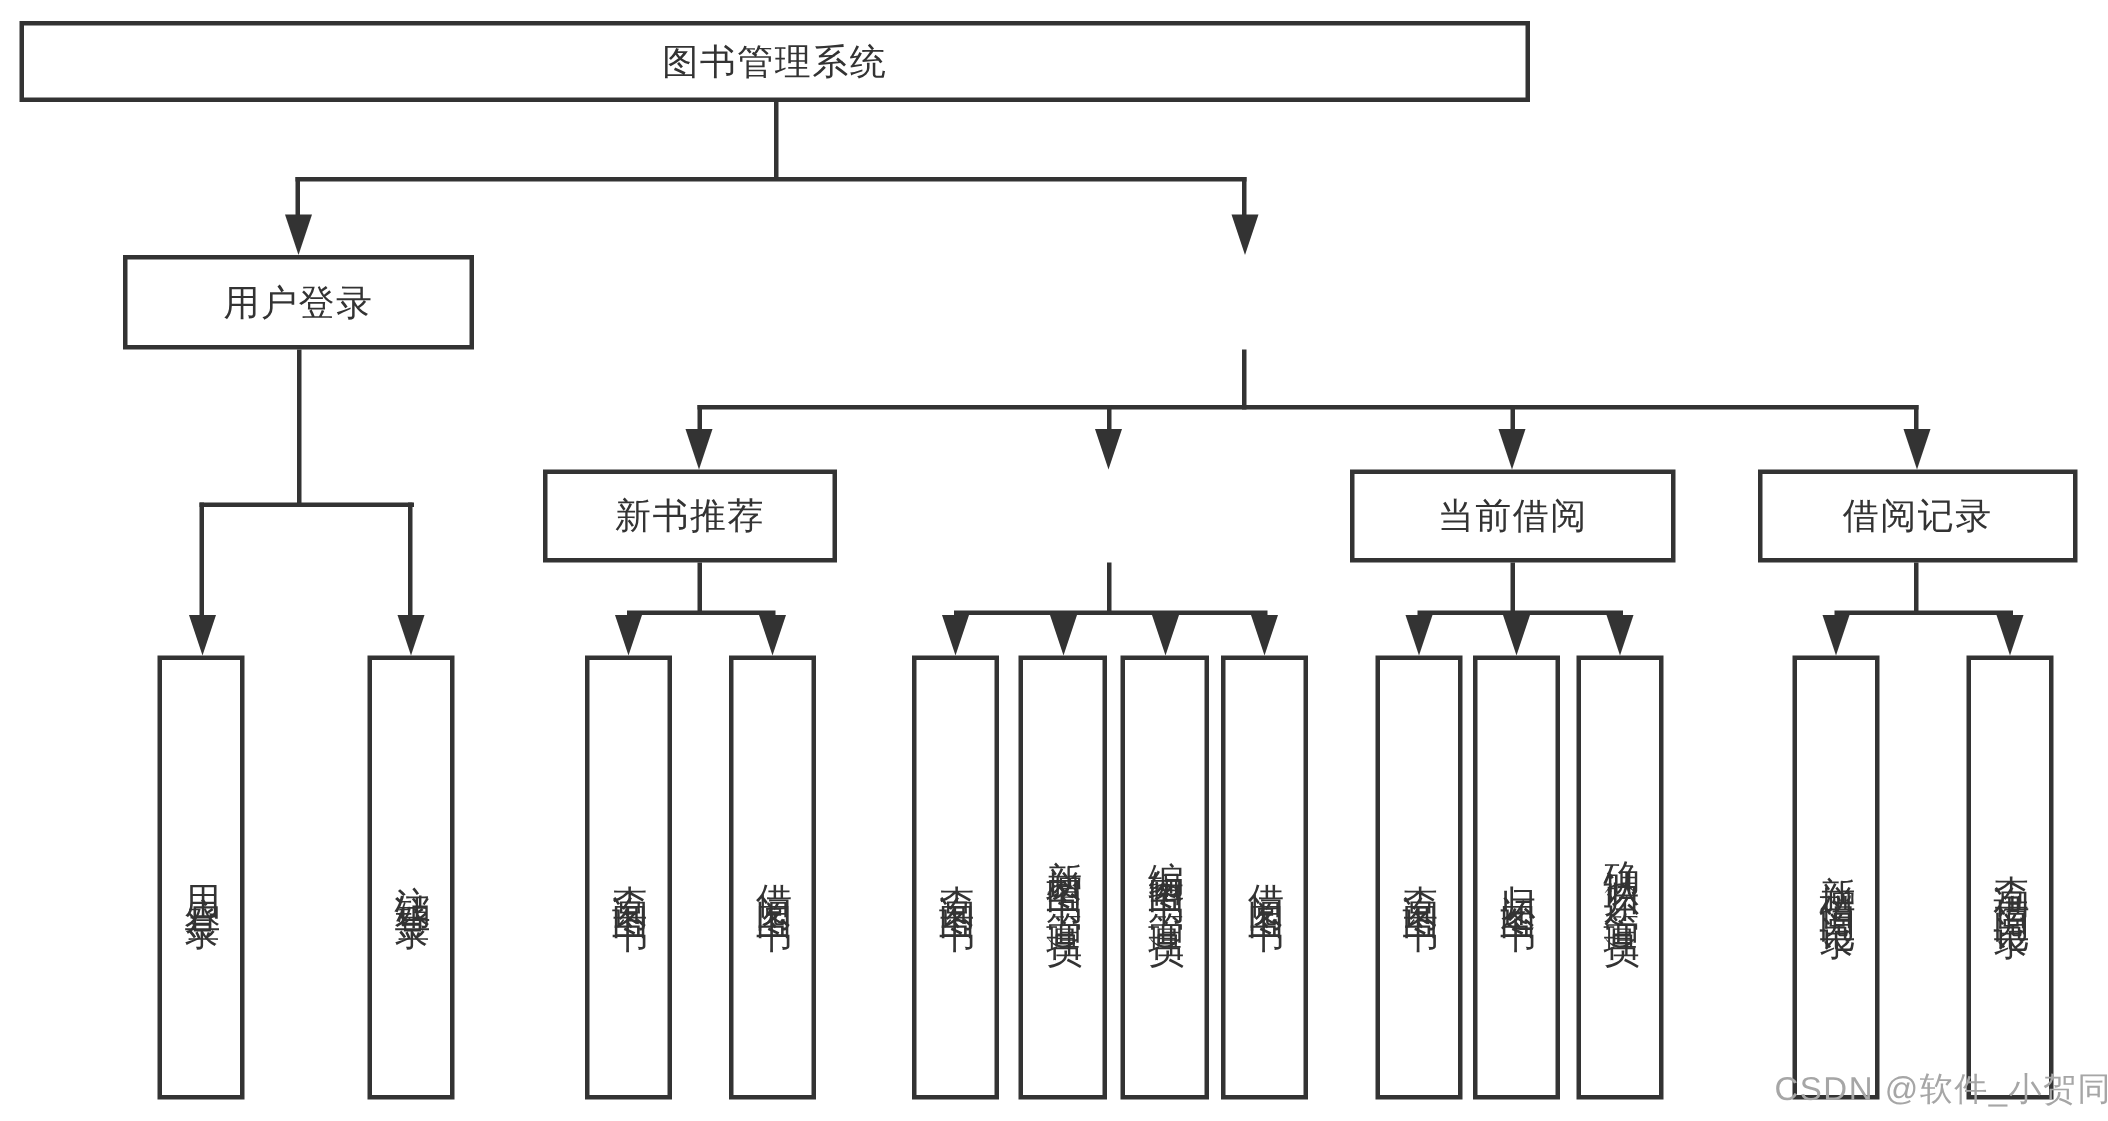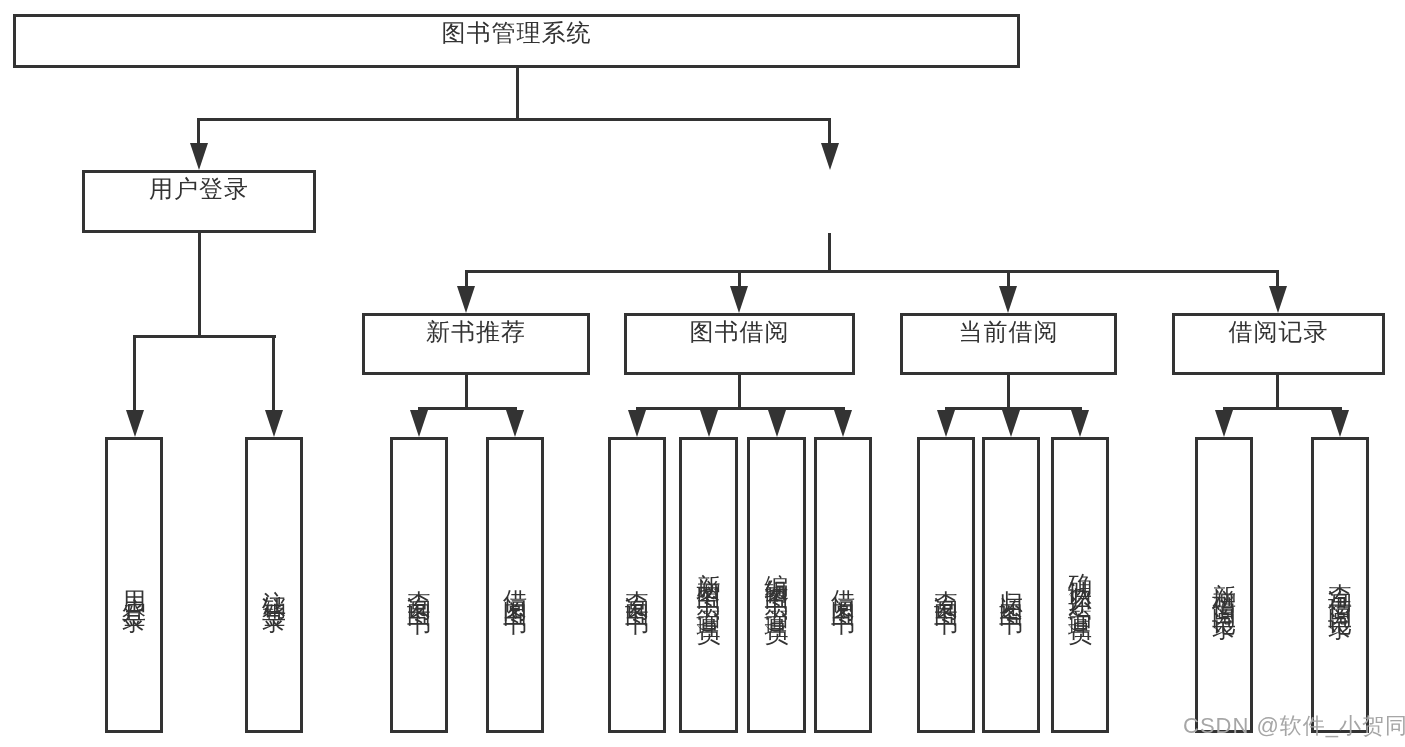--- a/index.html
+++ b/index.html
@@ -5,21 +5,21 @@
   html,body { margin:0; padding:0; background:#ffffff; }
   #stage {
     position:relative; width:1405px; height:747px;
     background:#ffffff; overflow:hidden;
     font-family:"Liberation Sans","DejaVu Sans",sans-serif;
     color:#333333;
   }
   .node {
     position:absolute; box-sizing:border-box;
     border:3px solid #333333; background:#ffffff;
-    display:flex; justify-content:center;
+    display:flex; align-items:center; justify-content:center;
     font-size:24px; letter-spacing:1px; color:#333333;
   }
   .vnode {
     position:absolute; box-sizing:border-box;
     border:3px solid #333333; background:#ffffff;
     display:flex; align-items:center; justify-content:center;
   }
   .vnode span {
     writing-mode:vertical-rl; text-orientation:mixed;
     font-size:24px; letter-spacing:7px; color:#333333; line-height:1;
@@ -44,25 +44,22 @@
 <div id="stage">
 
   <div class="node" style="left:13px; top:14px; width:1007px; height:54px;">
     <span>图书管理系统</span>
   </div>
 
   <div class="node" style="left:82px; top:170px; width:234px; height:63px;">
     <span>用户登录</span>
   </div>
 
-  <div class="node" style="left:362px; top:313px; width:228px; height:62px;">
+  <div class="node" style="left:362px; top:313px; width:196px; height:62px;">
     <span>新书推荐</span>
-  </div>
-  <div class="node" style="left:624px; top:313px; width:231px; height:62px;">
-    <span>图书借阅</span>
   </div>
   <div class="node" style="left:900px; top:313px; width:217px; height:62px;">
     <span>当前借阅</span>
   </div>
   <div class="node" style="left:1172px; top:313px; width:213px; height:62px;">
     <span>借阅记录</span>
   </div>
 
   <div class="vnode" style="left:105px; top:437px; width:58px; height:296px;">
     <span>用户登录</span>

